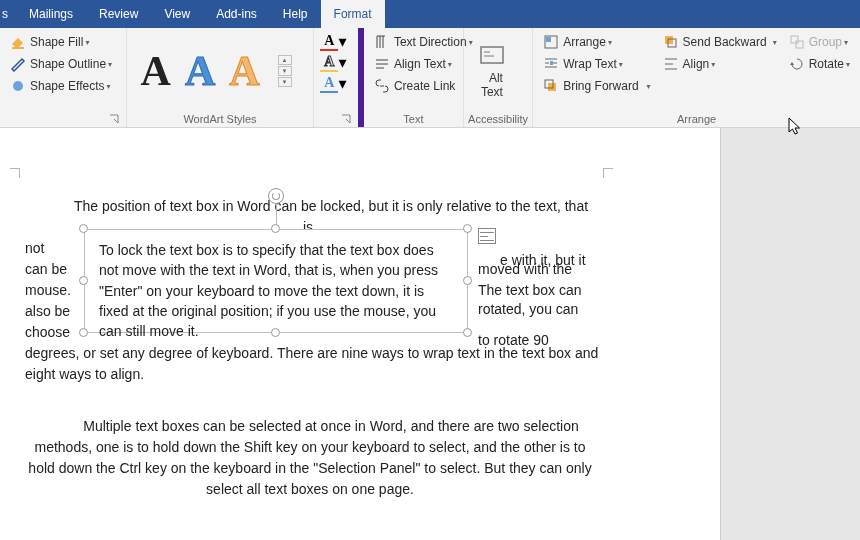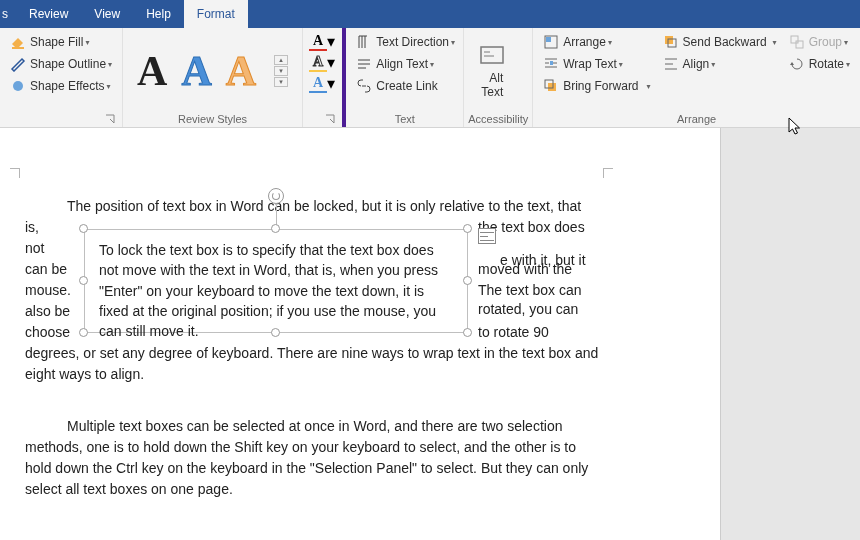--- a/index.html
+++ b/index.html
@@ -39,38 +39,40 @@
 .ul-blue { border-bottom: 2px solid #4a8fd8; }
 
 .bigbtn { display: flex; flex-direction: column; align-items: center; justify-content: center; padding: 4px 10px; font-size: 12px; color: #333; cursor: pointer; }
 .bigbtn svg { margin-bottom: 2px; }
 
 .document { position: absolute; top: 128px; left: 0; width: 720px; height: 412px; background: #fff; }
 .rightgray { position: absolute; top: 128px; left: 720px; width: 140px; height: 412px; background: #e6e6e6; border-left: 1px solid #ccc; }
 .ruler-mark { position: absolute; background: #d0d0d0; }
 
 .para { font-size: 14px; color: #222; line-height: 1.5; position: absolute; }
-.indent { text-indent: 42px; }
+.indent { text-indent: 42px; text-align: center; }
 
 .textbox { position: absolute; border: 1px solid #bfbfbf; background: #fff; padding: 10px 14px; font-size: 14px; color: #222; line-height: 1.45; }
 .handle { position: absolute; width: 9px; height: 9px; border: 1px solid #999; background: #fff; border-radius: 50%; }
 .rothandle { position: absolute; width: 16px; height: 16px; border: 1.5px solid #999; border-radius: 50%; background: #fff; }
 .rothandle::after { content: ""; position: absolute; top: 3px; left: 3px; width: 6px; height: 6px; border: 1.5px solid #999; border-radius: 50%; border-top-color: transparent; }
 .wrapicn { position: absolute; width: 18px; height: 16px; border: 1px solid #888; background: #fff; font-size: 9px; display: flex; flex-direction: column; justify-content: space-around; padding: 1px; }
 .wrapicn div { height: 1px; background: #888; }
 
 .cursor { position: absolute; width: 14px; height: 20px; pointer-events: none; }
 </style>
 </head>
 <body>
 
 <div class="titlebar">
   <div class="tab" style="padding-left:2px;padding-right:8px">s</div>
+  <div class="tab">Mailings</div>
   <div class="tab">Review</div>
   <div class="tab">View</div>
+  <div class="tab">Add-ins</div>
   <div class="tab">Help</div>
   <div class="tab active">Format</div>
 </div>
 
 <div class="ribbon">
 
   <div class="group" style="width:128px">
     <div class="group-body">
         <div class="vbtns">
       <div class="rbtn">
@@ -110,21 +112,21 @@
         <span class="wa-item wa1">A</span>
         <span class="wa-item wa2">A</span>
         <span class="wa-item wa3">A</span>
         <div class="wa-spin">
           <div>▴</div>
           <div>▾</div>
           <div>▾</div>
         </div>
       </div>
     </div>
-    <div class="group-label">Review Styles</div>
+    <div class="group-label">WordArt Styles</div>
   </div>
 
   <div class="group" style="width:44px;border-right:none">
     <div class="group-body">
         <div class="txtcol">
       <div class="trow">
             <span class="ic-A ul-red">A</span>
             <span class="dd">▾</span>
           </div>
       <div class="trow">
@@ -137,21 +139,21 @@
           </div>
     </div>
       </div>
     <div class="group-label">&nbsp;
       <svg class="group-launcher" viewBox="0 0 12 12">
           <path stroke="#888" fill="none" d="M2 2h8v8M6 6l4 4"></path>
         </svg>
     </div>
   </div>
 
-  <div class="group" style="width:122px;border-left:4px solid #4c1d95">
+  <div class="group" style="width:106px;border-left:6px solid #4c1d95">
     <div class="group-body">
         <div class="vbtns">
       <div class="rbtn">
         <svg width="16" height="16">
               <path stroke="#444" fill="none" d="M3 2v12M6 2v12M9 2v12M3 2h8"></path>
             </svg>
         <span>Text Direction</span>
             <span class="dd">▾</span>
       </div>
       <div class="rbtn">
@@ -251,31 +253,30 @@
     </div>
     <div class="group-label">Arrange</div>
   </div>
 </div>
 
 <div class="document">
   <div class="ruler-mark" style="top:40px;left:10px;width:10px;height:10px;border-top:1px solid #b5b5b5;border-right:1px solid #b5b5b5;background:transparent"></div>
   <div class="ruler-mark" style="top:40px;left:603px;width:10px;height:10px;border-top:1px solid #b5b5b5;border-left:1px solid #b5b5b5;background:transparent"></div>
 
   <div class="para indent" style="top:68px;left:25px;width:570px"><span>The position of text box in Word can be locked, but it is only relative to the text, that is,</span></div>
-  <div class="para" style="top:68px;left:478px;width:140px;top:89px"><span>the text box does</span></div>
   <div class="para" style="top:110px;left:25px"><span>not</span></div>
   <div class="para" style="top:122px;left:500px"><span>e with it, but it</span></div>
   <div class="para" style="top:131px;left:25px"><span>can be</span></div>
   <div class="para" style="top:131px;left:478px"><span>moved with the</span></div>
   <div class="para" style="top:152px;left:25px"><span>mouse.</span></div>
   <div class="para" style="top:152px;left:478px"><span>The text box can</span></div>
   <div class="para" style="top:173px;left:25px"><span>also be</span></div>
   <div class="para" style="top:171px;left:478px"><span>rotated, you can</span></div>
   <div class="para" style="top:194px;left:25px"><span>choose</span></div>
-  <div class="para" style="top:194px;left:478px"><span>to rotate 90</span></div>
+  <div class="para" style="top:202px;left:478px"><span>to rotate 90</span></div>
   <div class="para" style="top:215px;left:25px;width:580px"><span>degrees, or set any degree of keyboard. There are nine ways to wrap text in the text box and eight ways to align.</span></div>
   <div class="para indent" style="top:288px;left:25px;width:570px"><span>Multiple text boxes can be selected at once in Word, and there are two selection methods, one is to hold down the Shift key on your keyboard to select, and the other is to hold down the Ctrl key on the keyboard in the "Selection Panel" to select. But they can only select all text boxes on one page.</span></div>
 
   <div class="textbox" style="top:101px;left:84px;width:384px;height:104px">
     <span>To lock the text box is to specify that the text box does not move with the text in Word, that is, when you press "Enter" on your keyboard to move the text down, it is fixed at the original position; if you use the mouse, you can still move it.</span>
   </div>
   <div class="rothandle" style="top:60px;left:268px"></div>
   <div style="position:absolute;top:76px;left:276px;width:1px;height:24px;background:#bbb"></div>
   <div class="handle" style="top:96px;left:79px"></div>
   <div class="handle" style="top:96px;left:271px"></div>

